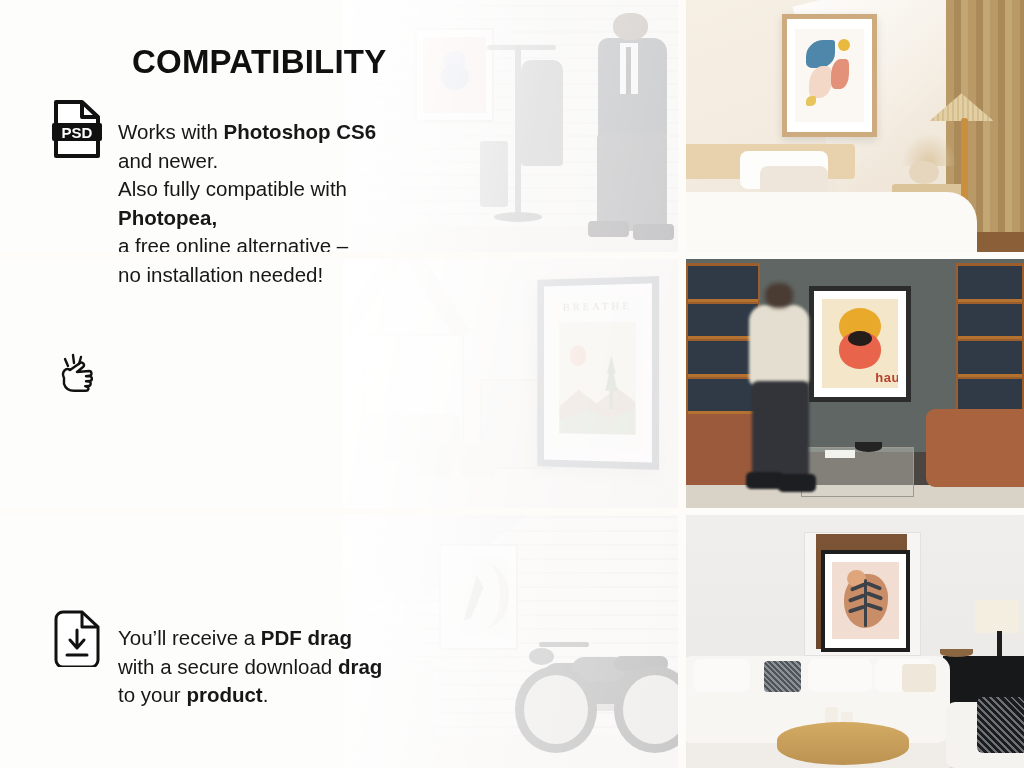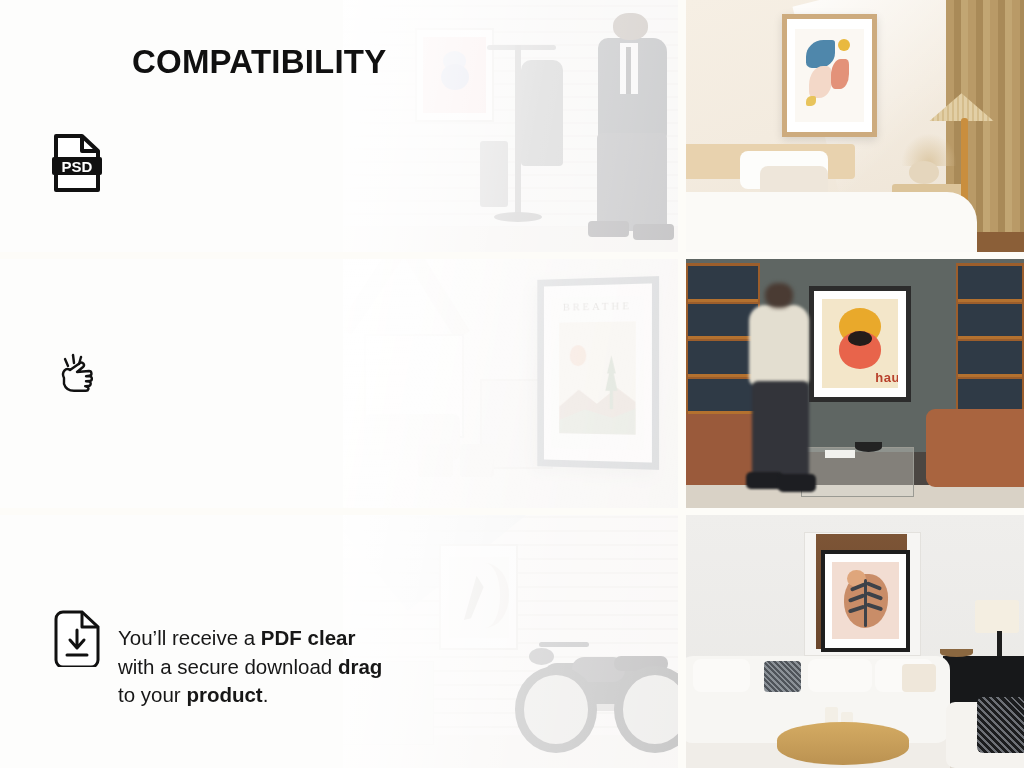--- a/index.html
+++ b/index.html
@@ -46,21 +46,21 @@
   .body{
     position:absolute;left:118px;color:#171717;
     font-size:20.5px;line-height:28.5px;
   }
   .r1 .body{top:118px;}
   .r2 .body{top:98px;}
   .r3 .body{top:110px;}
   .body b{font-weight:bold;}
 
   .icon{position:absolute;left:52px;}
-  .r1 .icon{top:134px;}
+  .r1 .icon{top:100px;}
   .r2 .icon{top:352px;}
   .r3 .icon{top:95px;}
   .icon svg{display:block;}
 
   
   .hseam{position:absolute;left:0;width:1024px;height:7px;background:#fdfcf8;z-index:8;}
   .vseam{position:absolute;top:0;width:8px;height:768px;background:#fdfcf8;z-index:8;}
 
   
   .bed-wall{position:absolute;inset:0;background:linear-gradient(160deg,#f6efe4 0%,#f3ebdf 45%,#ece2d3 100%);}
@@ -279,20 +279,21 @@
     <div class="textcol">
       <div class="icon">
         <svg width="50" height="58" viewBox="0 0 50 58">
           <path d="M4 2 h26 l16 15 v39 H4 Z" fill="#fff" stroke="#111" stroke-width="4" stroke-linejoin="round"></path>
           <path d="M30 2 v15 h16" fill="none" stroke="#111" stroke-width="4" stroke-linejoin="round"></path>
           <rect x="0" y="23" width="50" height="18" rx="2" fill="#111"></rect>
           <text x="25" y="37.5" text-anchor="middle" fill="#fff" font-family="Liberation Sans, sans-serif" font-size="15" font-weight="bold">PSD</text>
         </svg>
       </div>
       <div class="heading">COMPATIBILITY</div>
+      <div class="body">Works with <b>Photoshop CS6</b><br>and newer.<br>Also fully compatible with <b>Photopea,</b><br>a free online alternative –<br>no installation needed!</div>
     </div>
   </div>
 
   <div class="row r2">
 
     <div class="fade-photo">
       <div class="inner">
         <div class="lo-wall"></div>
         <div class="lo-beamA"></div>
           <div class="lo-beamB"></div>
@@ -453,20 +454,20 @@
     </div>
 
     <div class="textcol">
       <div class="icon">
         <svg width="50" height="58" viewBox="0 0 50 58">
           <path d="M4 10 a7 7 0 0 1 7 -7 h19 l16 15 v33 a7 7 0 0 1 -7 7 H11 a7 7 0 0 1 -7 -7 Z" fill="#fff" stroke="#111" stroke-width="3"></path>
           <path d="M30 3 v15 h16" fill="none" stroke="#111" stroke-width="3" stroke-linejoin="round"></path>
           <path d="M25 21 v17 M18 31 l7 8 l7 -8 M15 46 h20" fill="none" stroke="#111" stroke-width="3" stroke-linecap="round" stroke-linejoin="round"></path>
         </svg>
       </div>
-      <div class="body">You’ll receive a <b>PDF clear</b><br>with a secure download <b>drag</b><br>to your <b>product</b>.</div>
+      <div class="body">You’ll receive a <b>PDF drag</b><br>with a secure download <b>drag</b><br>to your <b>product</b>.</div>
     </div>
   </div>
 
   <div class="hseam" style="top:252px"></div>
   <div class="hseam" style="top:508px"></div>
   <div class="vseam" style="left:678px"></div>
 </div>
 
 </body></html>

